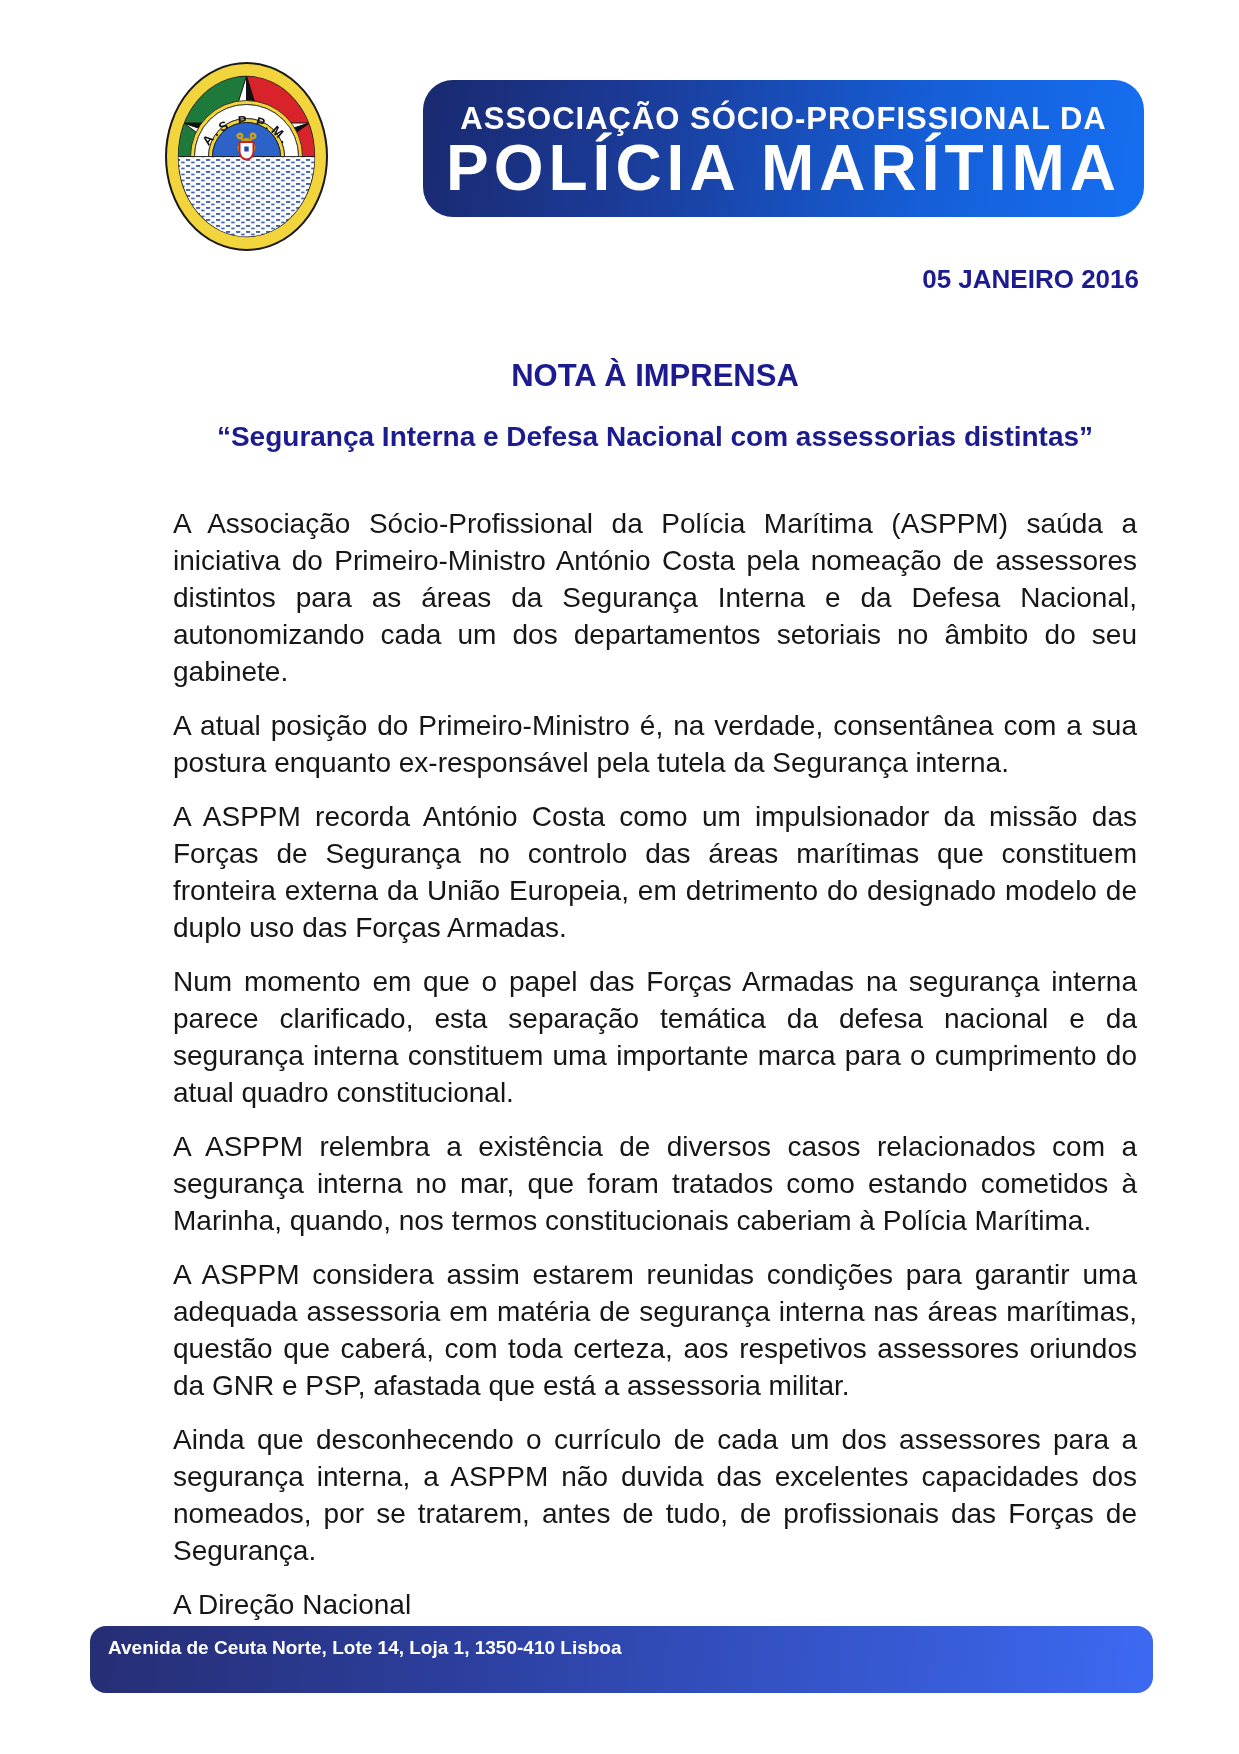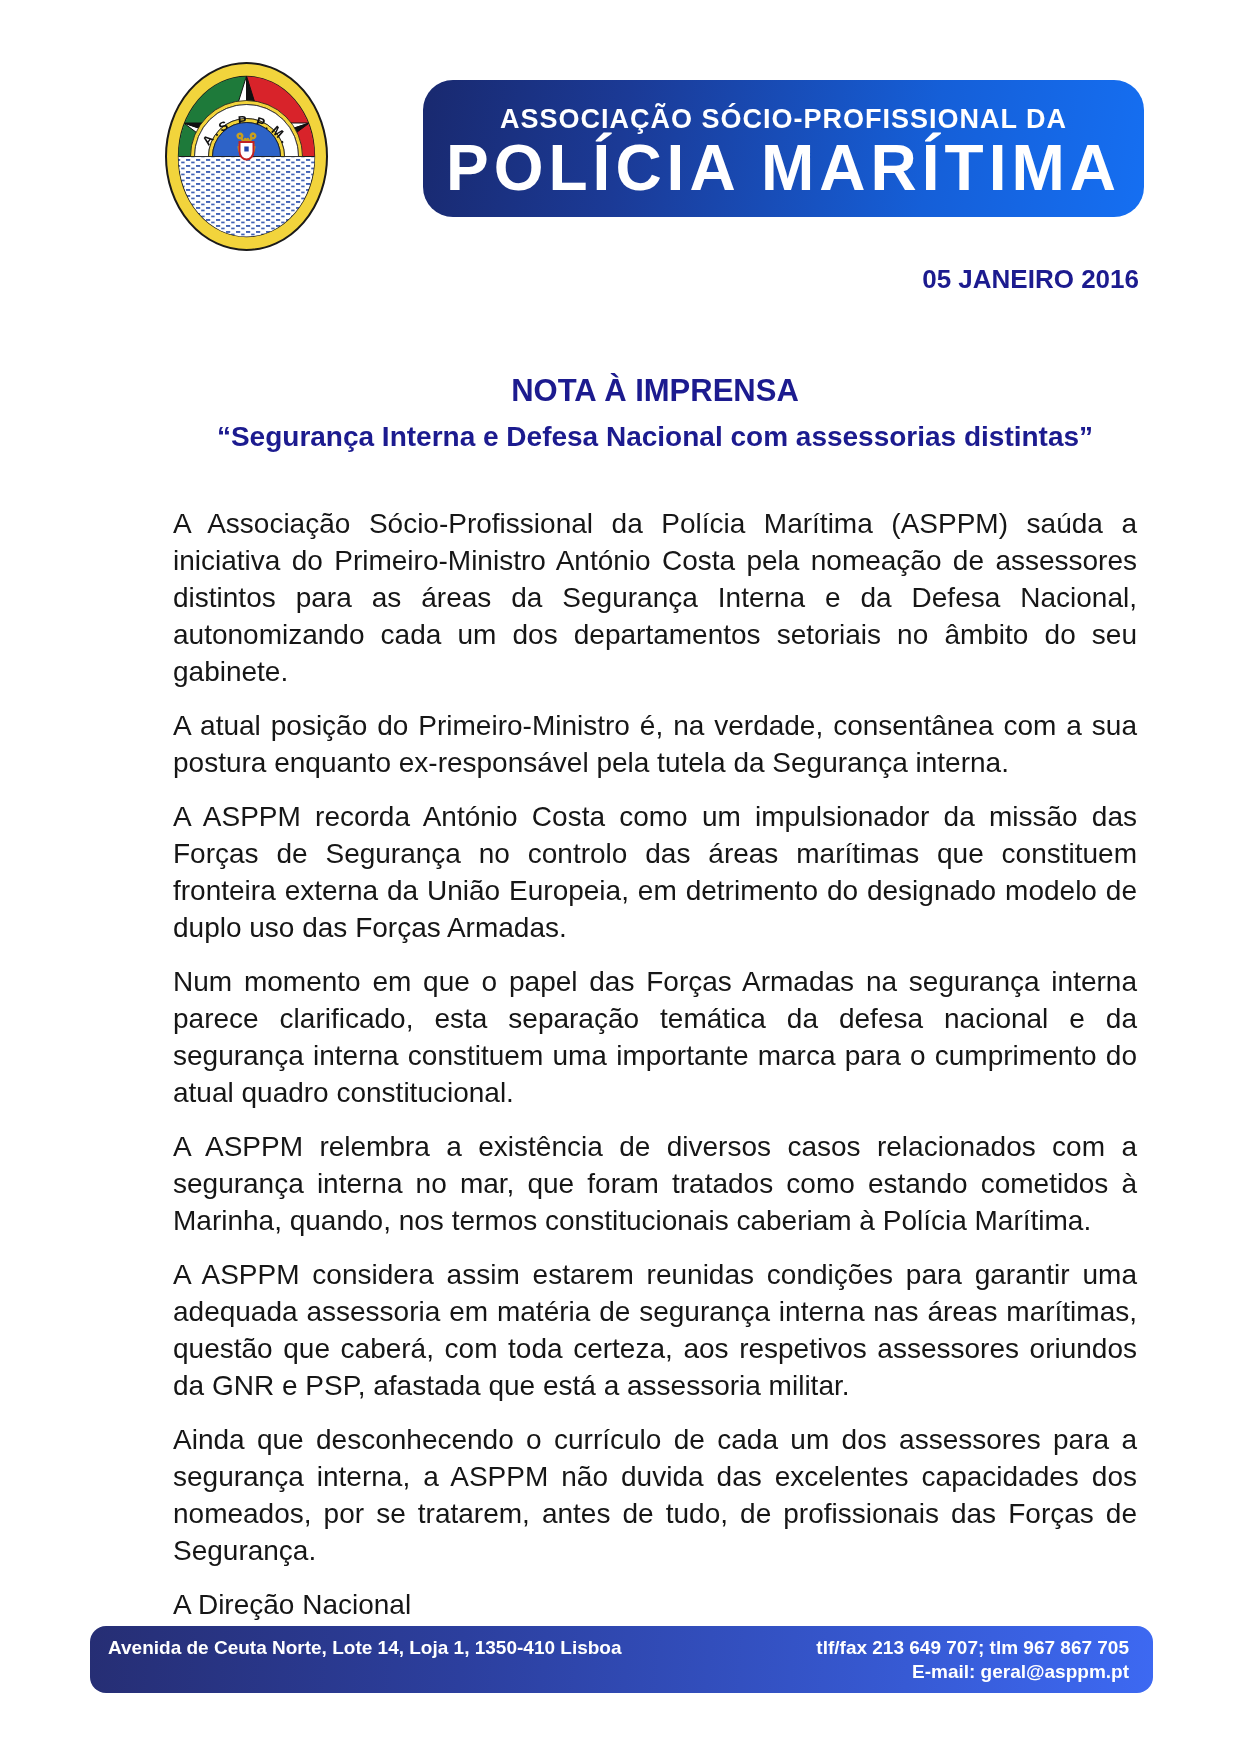--- a/index.html
+++ b/index.html
@@ -30,21 +30,21 @@
     color: #ffffff;
     display: flex;
     flex-direction: column;
     align-items: center;
     justify-content: center;
     padding-top: 4px;
     box-sizing: border-box;
     text-align: center;
   }
   .banner .org-line1 {
-    font-size: 27px;
+    font-size: 31px;
     font-weight: bold;
     letter-spacing: 1px;
     line-height: 30px;
   }
   .banner .org-line2 {
     font-size: 64px;
     font-weight: bold;
     letter-spacing: 5px;
     line-height: 60px;
     margin-top: 4px;
@@ -60,21 +60,20 @@
   
   .doc-title {
     position: absolute;
     left: 173px;
     top: 358px;
     width: 964px;
     text-align: center;
     font-size: 31px;
     font-weight: bold;
     color: #1c1b8f;
-    margin-top: 15px;
   }
   .doc-subtitle {
     position: absolute;
     left: 143px;
     top: 421px;
     width: 1024px;
     text-align: center;
     font-size: 28px;
     font-weight: bold;
     color: #1c1b8f;
@@ -206,19 +205,15 @@
         <p>A ASPPM considera assim estarem reunidas condições para garantir uma adequada assessoria em matéria de segurança interna nas áreas marítimas, questão que caberá, com toda certeza, aos respetivos assessores oriundos da GNR e PSP, afastada que está a assessoria militar.</p>
         <p>Ainda que desconhecendo o currículo de cada um dos assessores para a segurança interna, a ASPPM não duvida das excelentes capacidades dos nomeados, por se tratarem, antes de tudo, de profissionais das Forças de Segurança.</p>
       </div>
     <p class="signature">A Direção Nacional</p>
   </div>
 
   <div class="footer">
     <div class="col-left">
       <div>Avenida de Ceuta Norte, Lote 14, Loja 1, 1350-410 Lisboa</div>
     </div>
-    <div class="col-right">
-      <div>tlf/fax 213 649 707; tlm 967 867 705</div>
-      <div>E-mail: geral@asppm.pt</div>
-    </div>
   </div>
 
 </div>
 
 </body></html>

